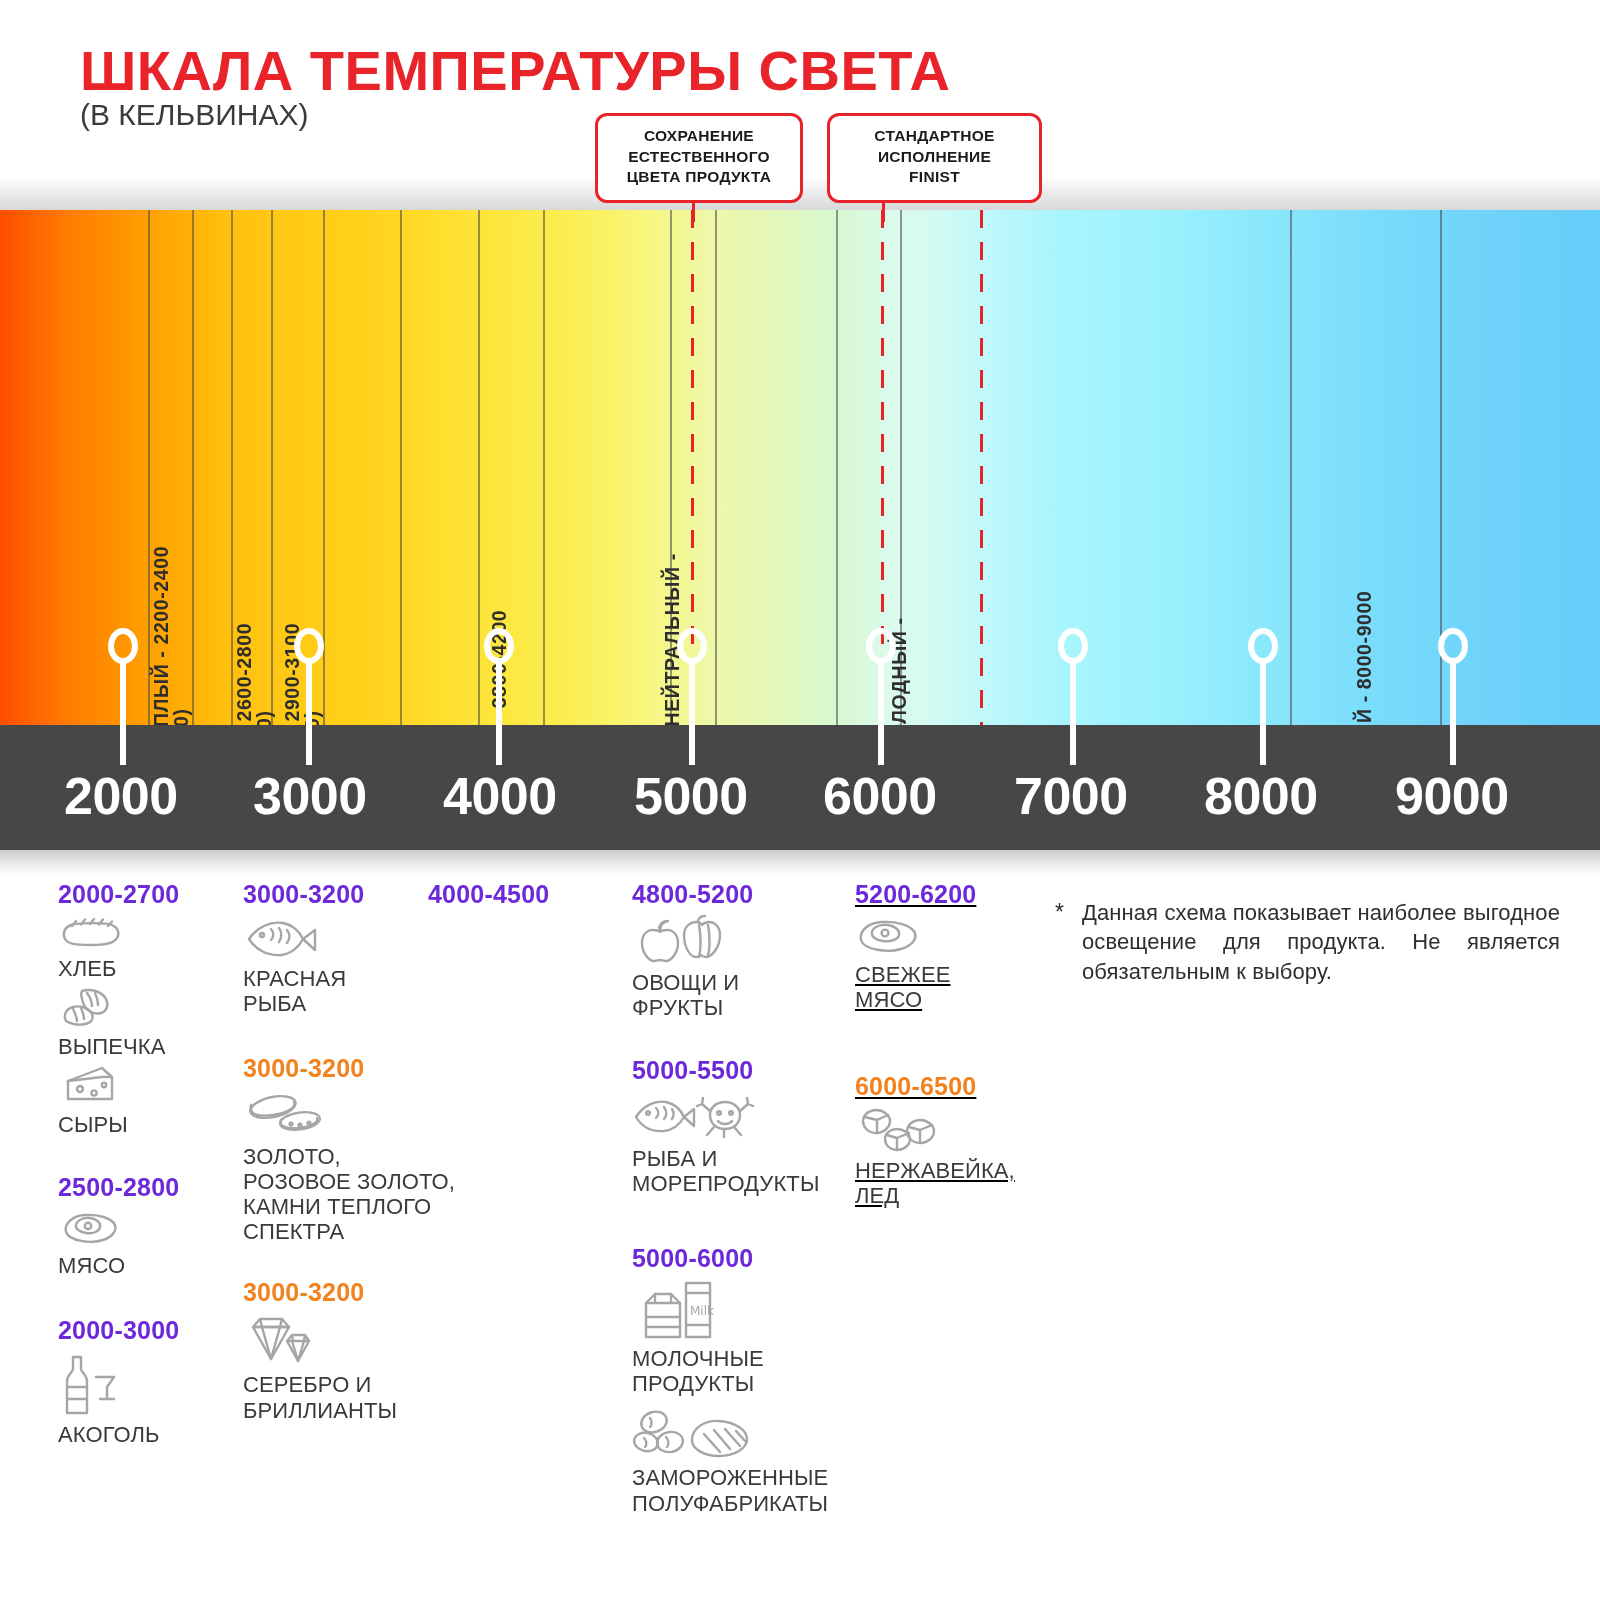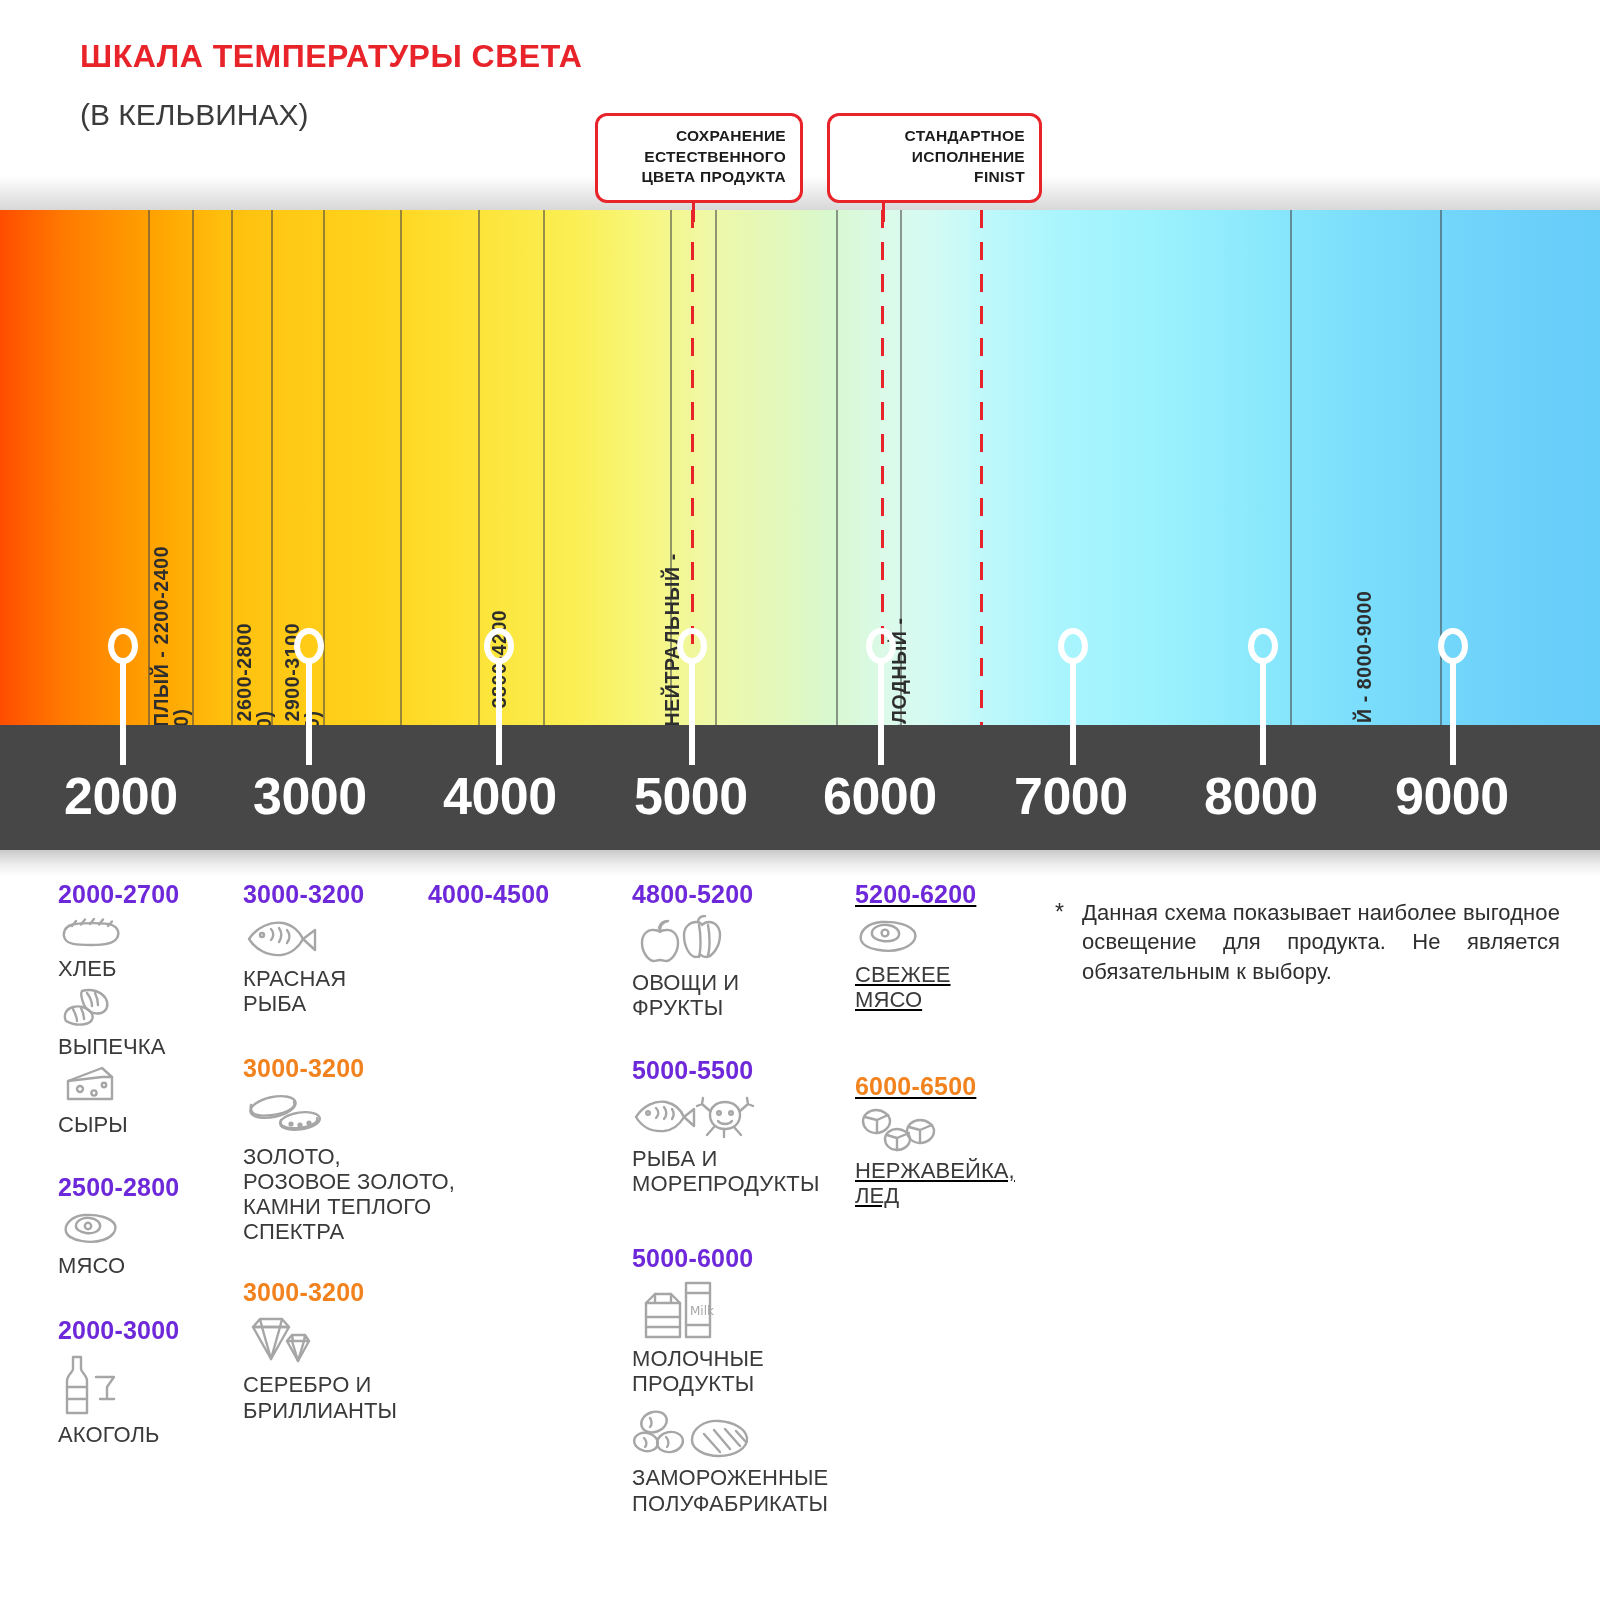--- a/index.html
+++ b/index.html
@@ -8,41 +8,41 @@
     background: #ffffff;
     font-family: "Liberation Sans", "DejaVu Sans", sans-serif;
     overflow: hidden;
   }
   #page { position: relative; width: 1600px; height: 1600px; }
 
   
   #header { position: absolute; left: 0; top: 0; width: 1600px; height: 200px; }
   #title {
     position: absolute; left: 80px; top: 38px;
-    font-size: 32px; font-weight: bold; letter-spacing: 0.5px;
+    font-size: 56px; font-weight: bold; letter-spacing: 0.5px;
     color: #e8232a; white-space: nowrap;
   }
   #subtitle {
     position: absolute; left: 80px; top: 98px;
     font-size: 30px; color: #3b3b3b; white-space: nowrap;
   }
 
   
   .callout {
     position: absolute;
     border: 3px solid #e8232a;
     border-radius: 12px;
     background: #ffffff;
     text-align: center;
     padding: 10px 14px 12px 14px;
     font-size: 15.5px; font-weight: bold; line-height: 1.33;
     color: #1b1b1b; letter-spacing: 0.3px;
     z-index: 6;
   }
-  .callout .cl { display: block; white-space: nowrap; text-align: right; }
+  .callout .cl { display: block; white-space: nowrap; }
   #callout-natural { left: 595px; top: 113px; width: 208px; }
   #callout-standard { left: 827px; top: 113px; width: 215px; }
   .callout-stem {
     position: absolute; width: 3px; background: #e8232a; z-index: 5;
   }
   #stem-natural  { left: 692px; top: 192px; height: 30px; }
   #stem-standard { left: 882px; top: 192px; height: 30px; }
 
   
   #band-top-shade {

